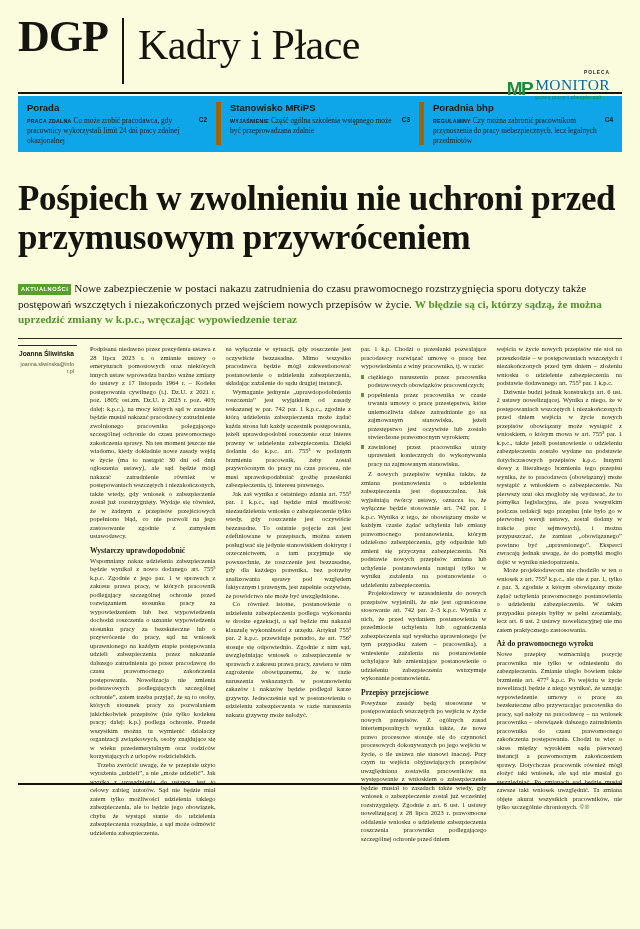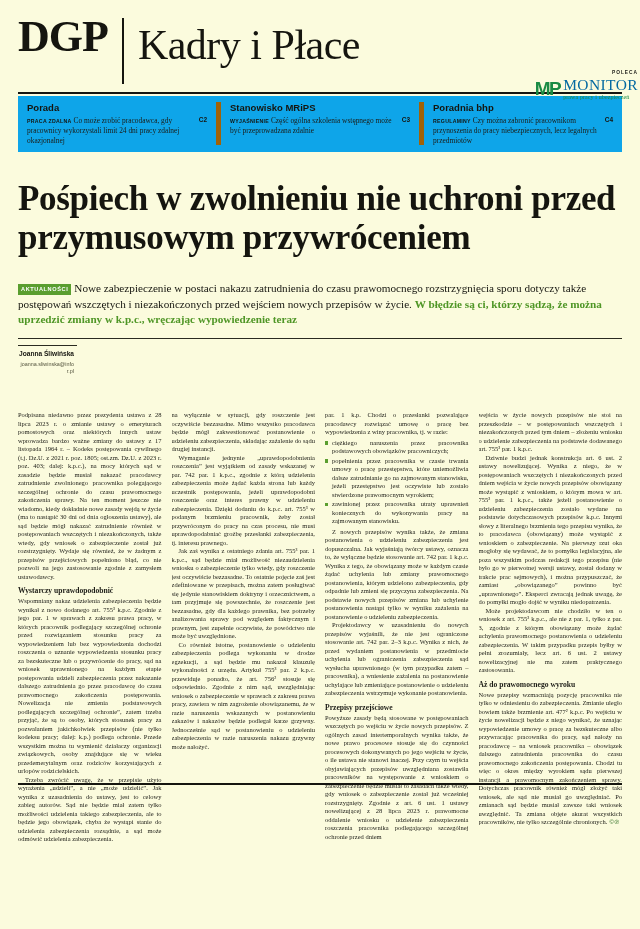--- a/index.html
+++ b/index.html
@@ -76,21 +76,21 @@
     font-size: 5.6px;
     font-weight: bold;
     letter-spacing: 0.5px;
     margin-left: 12px;
     color: #2b2b20;
   }
 
   
   .promo {
     position: absolute;
-    right: 2px;
+    right: 30px;
     top: 70px;
     text-align: right;
     width: 140px;
   }
   .promo-kicker {
     font-family: "Liberation Sans", sans-serif;
     font-size: 4.8px;
     font-weight: bold;
     letter-spacing: 1px;
     color: #1a1a16;
@@ -212,22 +212,21 @@
 
   .rule-thin {
     border-top: 1px solid #2a2a20;
     margin-top: 11px;
   }
 
   
   .body-area {
     display: flex;
     margin-top: 6px;
-    gap: 5px;
-    flex-direction: column;
+    gap: 13px;
   }
   .byline {
     width: 56px;
     flex: 0 0 56px;
     text-align: right;
     padding-right: 3px;
     border-top: 1px solid #2a2a20;
     padding-top: 4px;
   }
   .byline-name {

